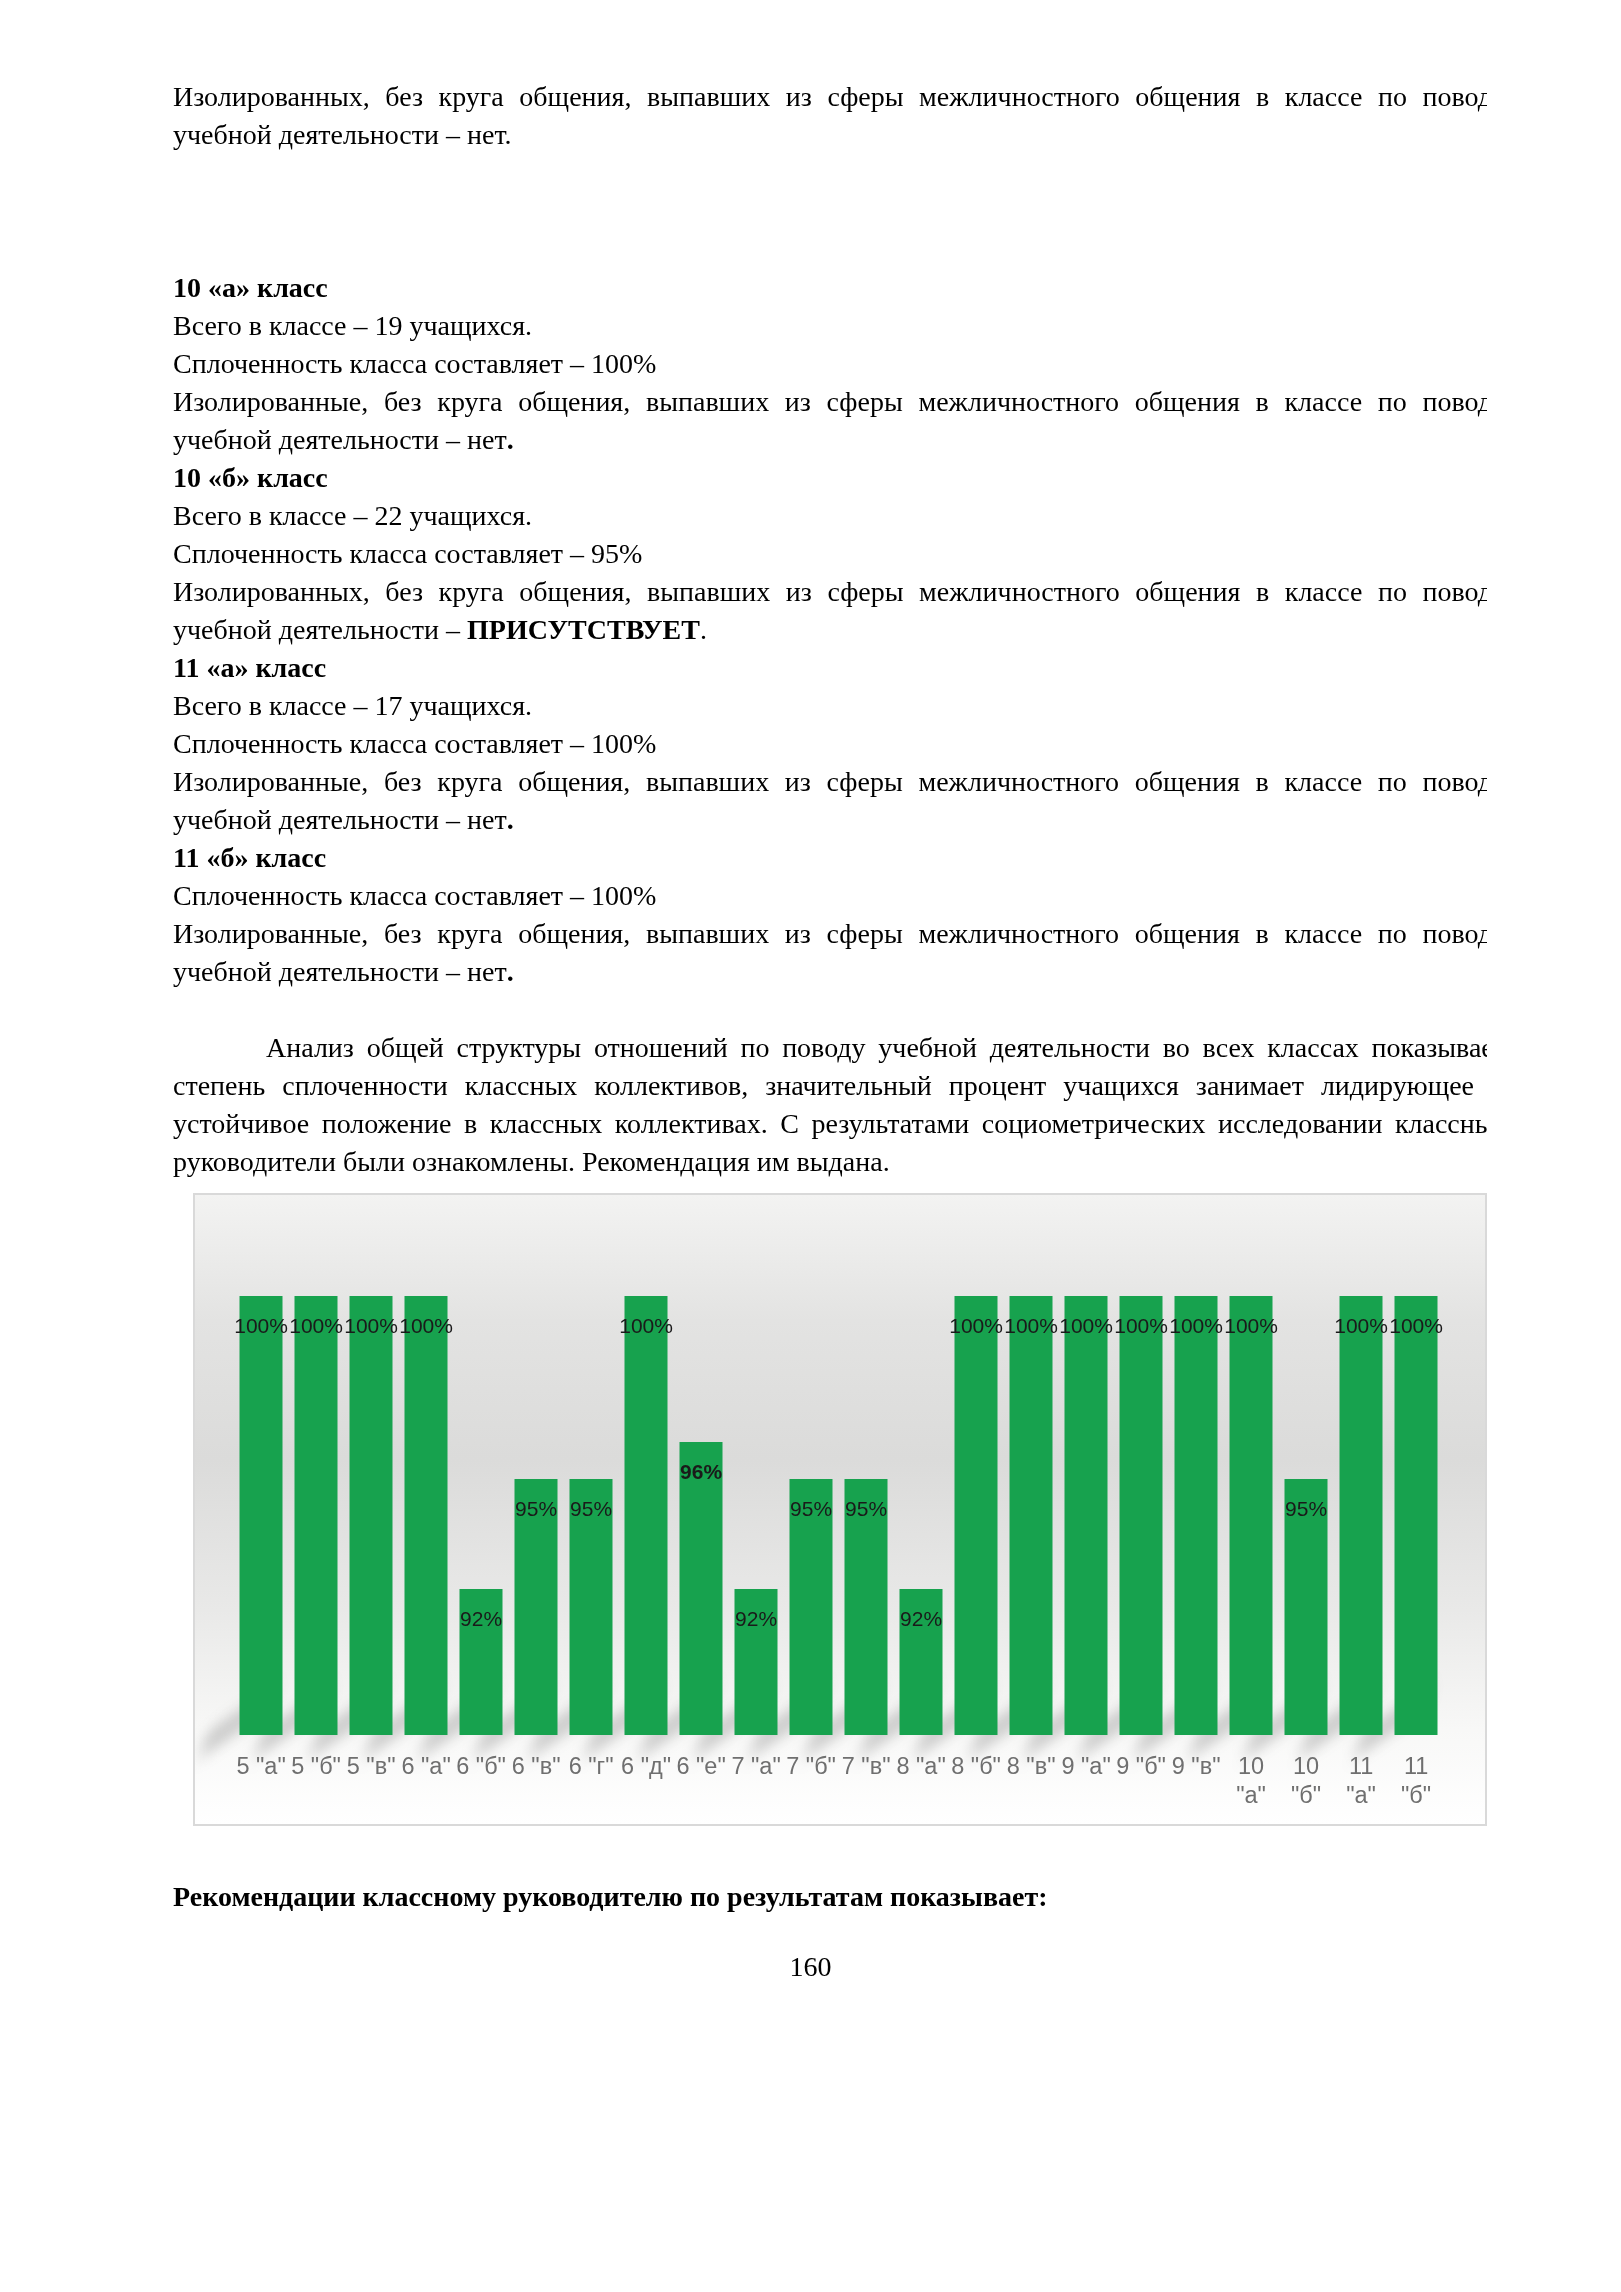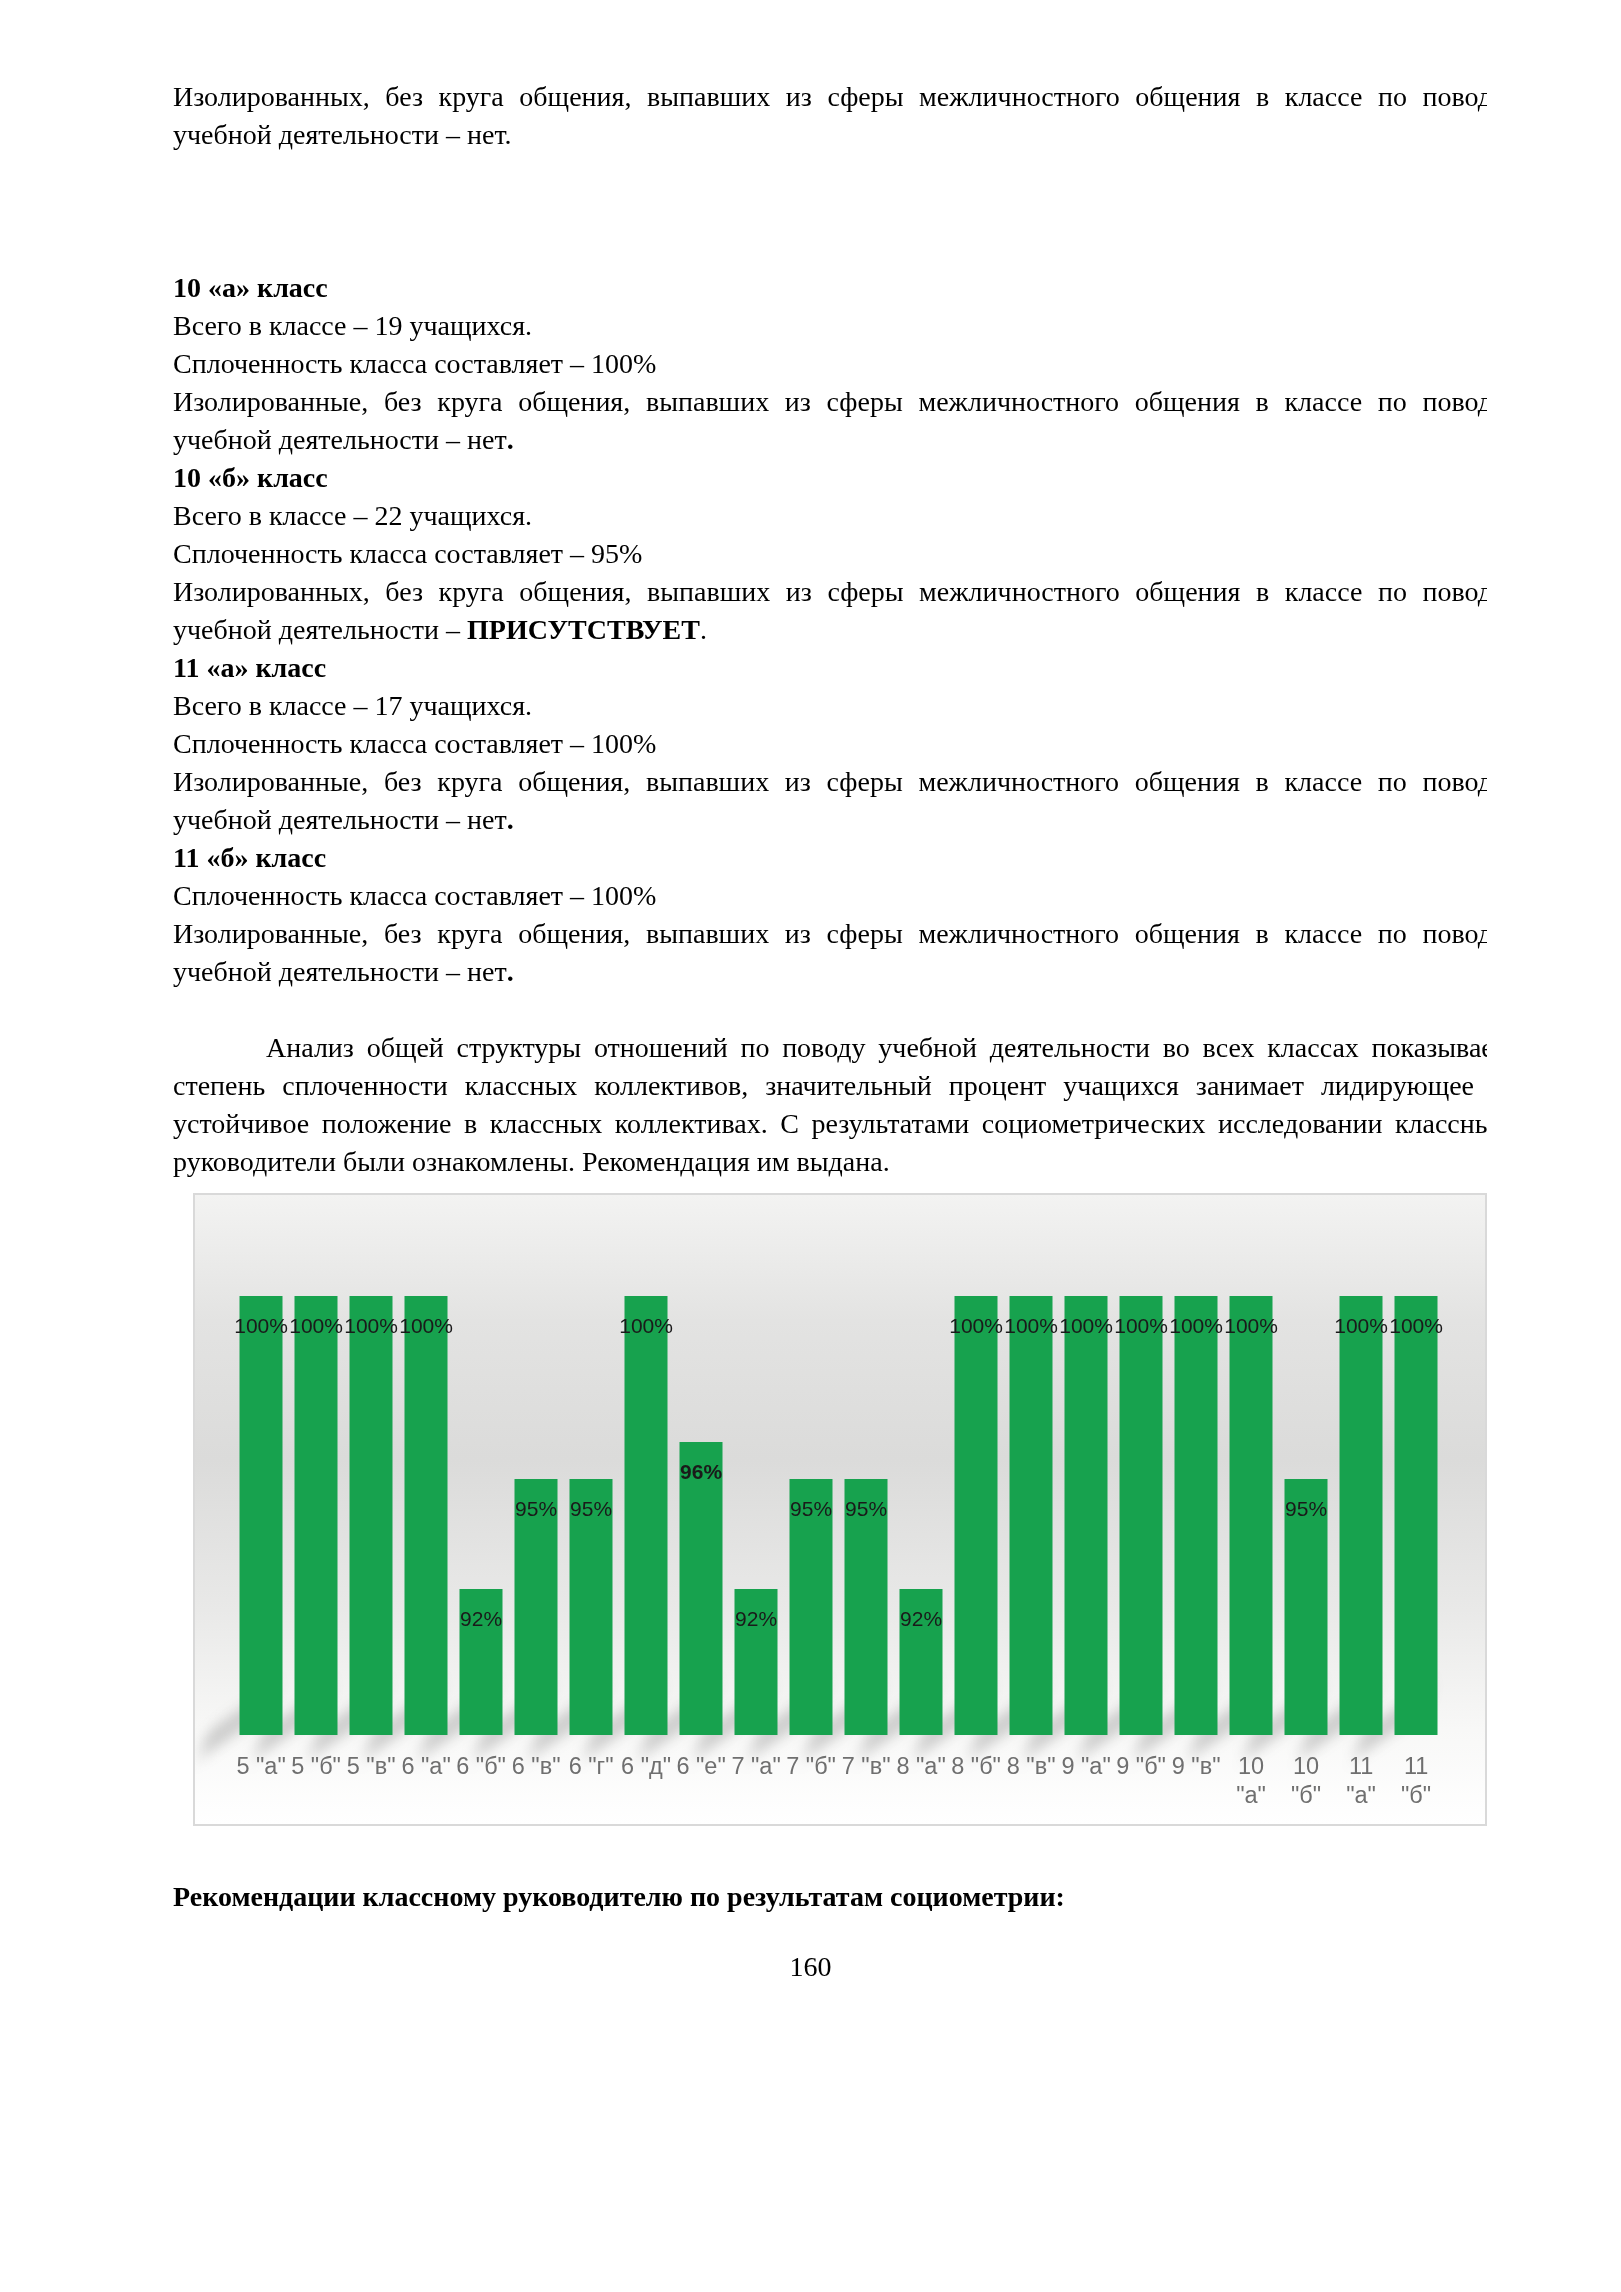--- a/index.html
+++ b/index.html
@@ -291,18 +291,18 @@
             <div>11</div>
             <div>"а"</div>
           </div>
           <div class="tick" style="color: rgb(111, 111, 111);">
             <div>11</div>
             <div>"б"</div>
           </div>
         </div>
     </div>
 
-    <p class="bold footer-heading">Рекомендации классному руководителю по результатам социометрии:</p>
+    <p class="bold footer-heading">Рекомендации классному руководителю по результатам показывает:</p>
   </div>
 
   <p class="page-number">160</p>
 </div>
 
 
 </body></html>

